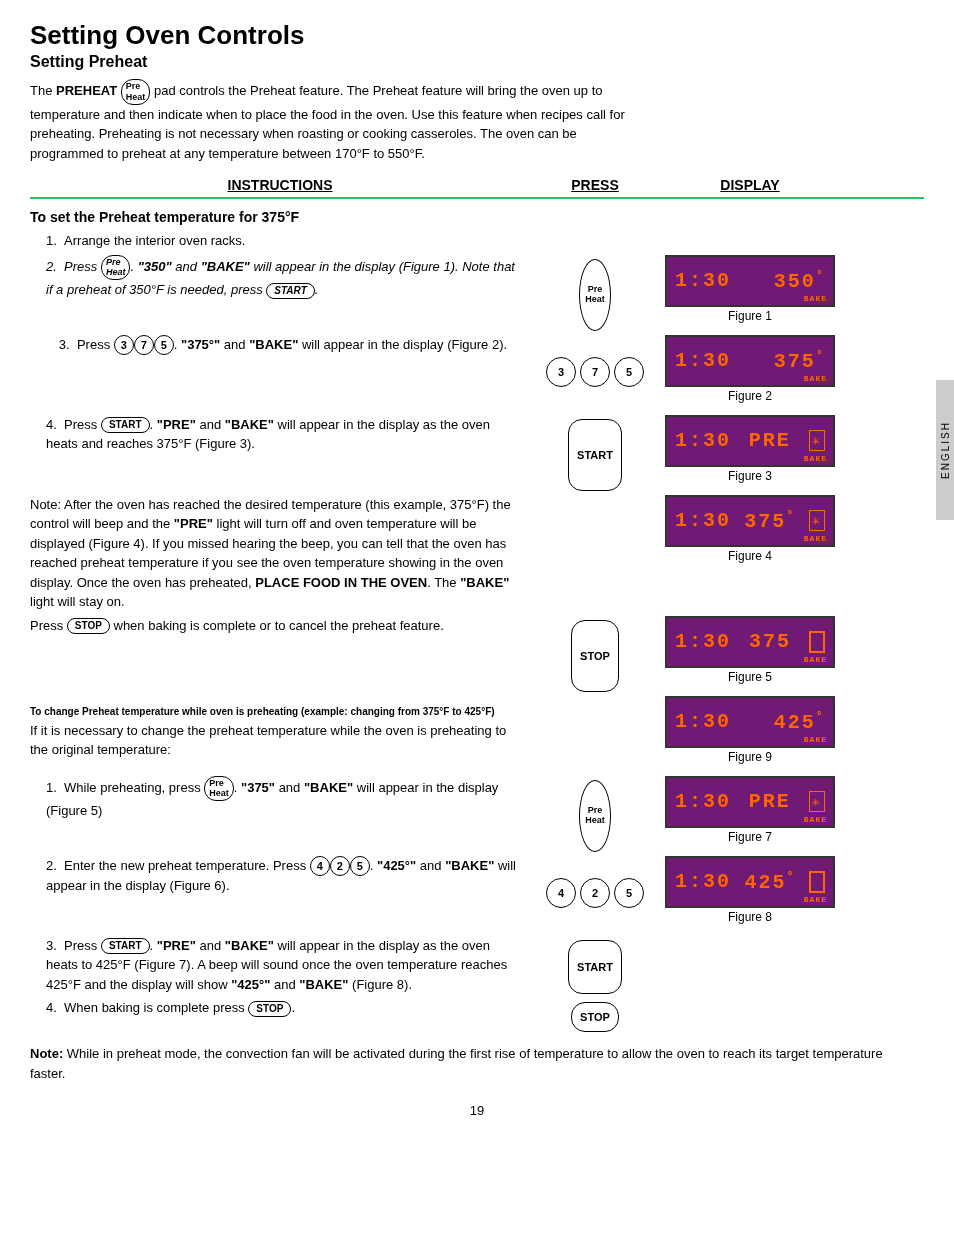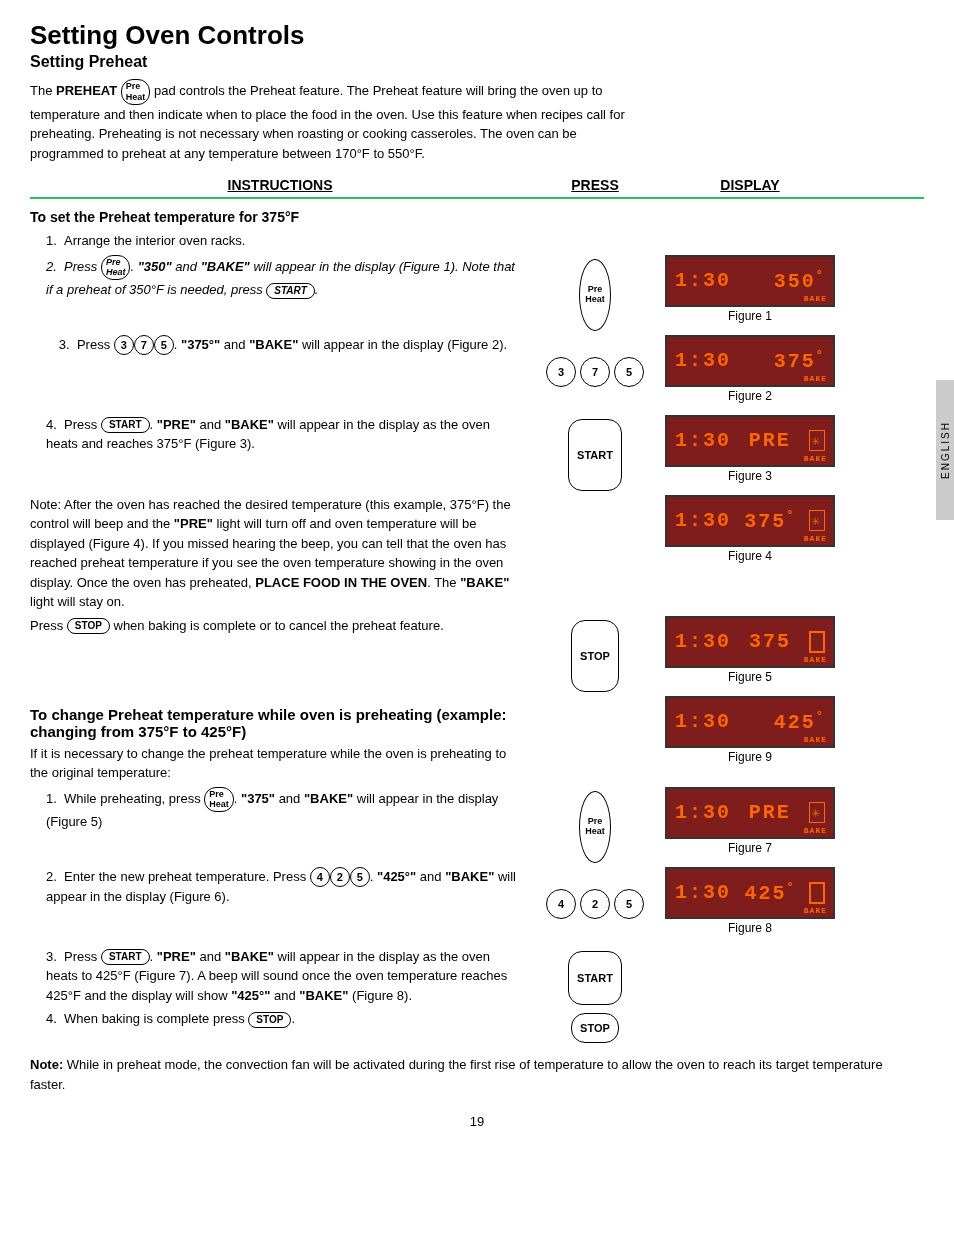--- a/index.html
+++ b/index.html
@@ -49,21 +49,21 @@
     }
 
     .section-heading {
       font-size: 14px;
       font-weight: bold;
       margin-bottom: 6px;
     }
 
     
     .display-fig {
-      background: #7f1d1d;
+      background: #701a75;
       color: #ff6600;
       font-family: 'Courier New', monospace;
       font-size: 22px;
       font-weight: bold;
       width: 170px;
       height: 52px;
       display: flex;
       align-items: center;
       justify-content: space-between;
       padding: 4px 8px;
@@ -144,21 +144,21 @@
       margin-top: 20px;
     }
     .note-text {
       font-size: 13px;
       line-height: 1.5;
       margin-top: 10px;
     }
     .note-text b { font-weight: bold; }
 
     .section2-heading {
-      font-size: 15px;
+      font-size: 10px;
       font-weight: bold;
       margin: 10px 0 4px 0;
     }
 
     
     .inline-btn {
       display: inline-flex;
       align-items: center;
       justify-content: center;
       border: 1.5px solid #000;

